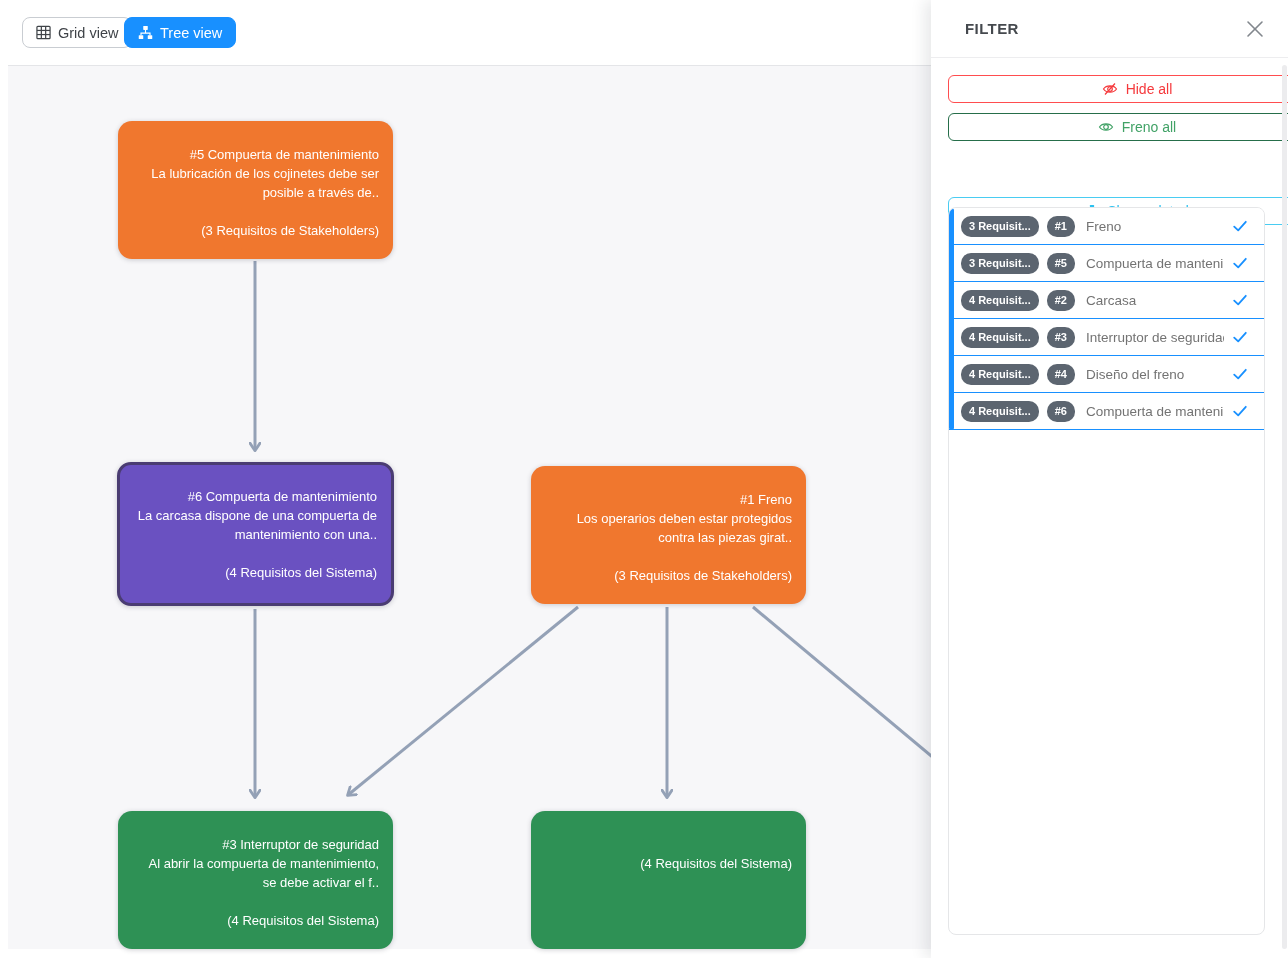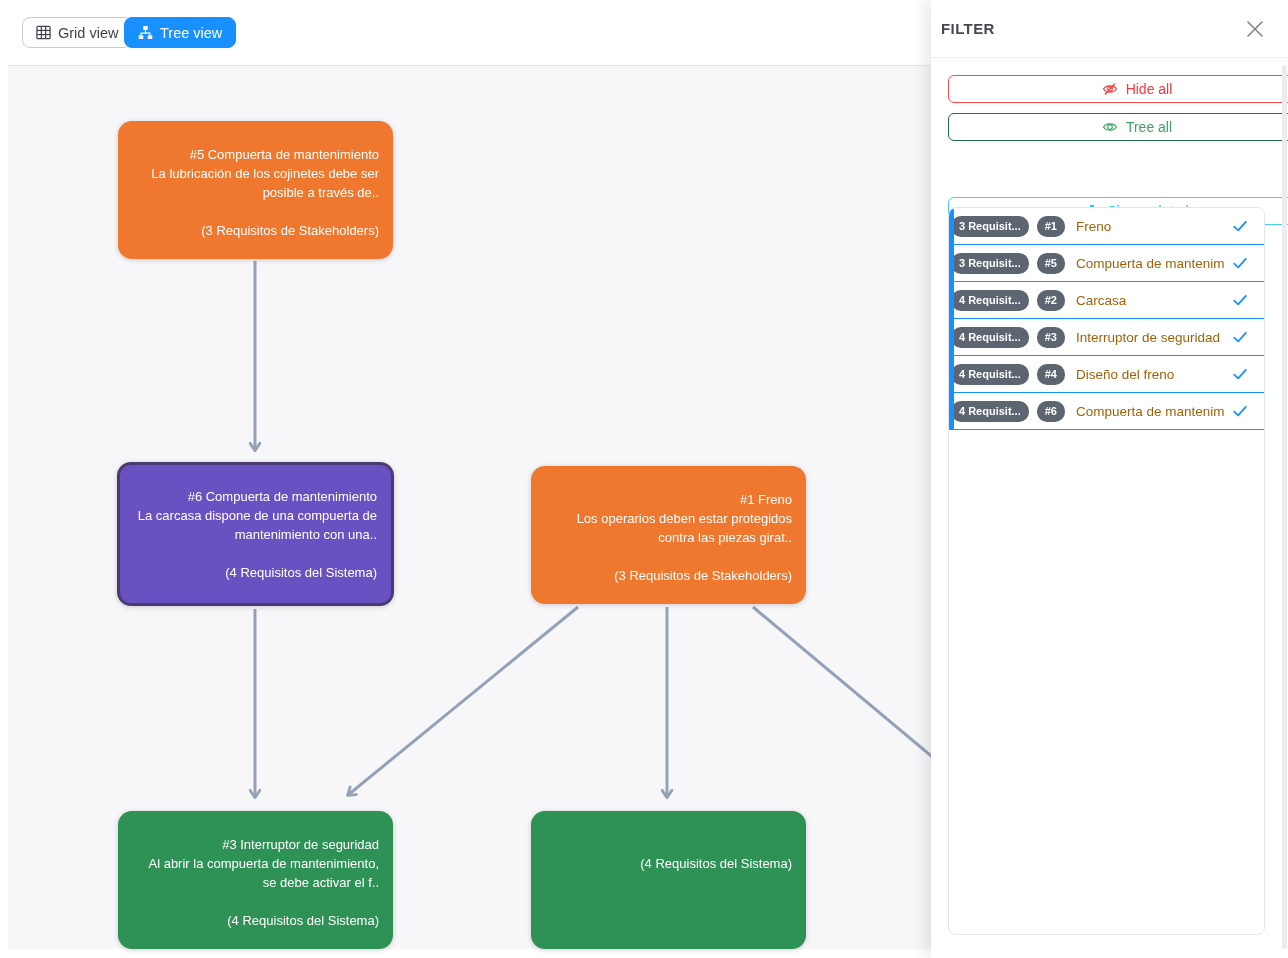--- a/index.html
+++ b/index.html
@@ -30,43 +30,43 @@
   #node-5 { left:118px; top:121px; }
   #node-6 { left:117px; top:462px; width:277px; }
   #node-1 { left:531px; top:466px; }
   #node-3 { left:118px; top:811px; }
   #node-2 { left:531px; top:811px; }
 
   
   #filter-panel { position:absolute; left:931px; top:0; width:357px; height:958px; background:#fff;
                   box-shadow:-6px 0 14px rgba(30,35,50,.10); z-index:5; }
   #panel-header { position:relative; height:58px; border-bottom:1px solid #ededef;
-                  display:flex; align-items:center; padding:0 10px; }
+                  display:flex; align-items:center; padding:0 34px; }
   #panel-title { font-size:15px; font-weight:bold; color:#45494e; letter-spacing:.4px; }
   #panel-close { position:absolute; right:22px; top:18px; width:22px; height:22px; cursor:pointer; }
 
   .panel-btn { position:absolute; left:17px; width:378px; height:28px; border-radius:6px;
                background:#fff; display:flex; align-items:center; justify-content:center;
                gap:8px; font-size:14px; cursor:pointer; }
   #hide-all-btn     { top:75px;  border:1px solid #ff4d4f; color:#f5393c; }
   #show-all-btn     { top:113px; border:1px solid #266e4a; color:#41a266; }
   #show-related-btn { top:161px; border:1px solid #49ccf2; color:#29c1f0;margin-top:36px; }
 
   #filter-list-card { position:absolute; left:17px; top:207px; width:317px; height:728px;
                       border:1px solid #e5e6e8; border-radius:8px; background:#fff; overflow:hidden; }
   #filter-rows { position:relative; }
   #filter-rows::before { content:""; position:absolute; left:0; top:0; bottom:0; width:5px;
                          background:#1890ff; border-radius:3px; z-index:2; }
   .f-row { position:relative; height:37px; display:flex; align-items:center; gap:8px;
-           padding:0 16px 0 2px; border-bottom:1px solid #1890ff; background:#fff; cursor:pointer; }
+           padding:0 16px 0 12px; border-bottom:1px solid #1890ff; background:#fff; cursor:pointer; }
   .tag { background:#5c6570; color:#fff; font-size:11px; font-weight:bold; line-height:1;
          border-radius:10px; padding:5px 8px; white-space:nowrap; flex:0 0 auto; text-align:center; }
   .tag-count { min-width:70px; }
   .tag-id { min-width:27px; }
-  .f-label { flex:1 1 auto; color:#a16207; font-size:13.5px; white-space:nowrap;
+  .f-label { flex:1 1 auto; color:#737373; font-size:13.5px; white-space:nowrap;
              overflow:hidden; margin-left:3px; }
   .f-check { flex:0 0 auto; width:16px; height:16px; }
 
   #panel-scrollbar { position:absolute; right:1px; top:65px; width:5px; height:884px;
                      background:#ececee; border-radius:3px; }
 
   .icon { display:inline-block; line-height:0; }
 </style>
 </head>
 <body>
@@ -180,21 +180,21 @@
       <span>Hide all</span>
     </div>
 
     <div class="panel-btn" id="show-all-btn">
       <span class="icon">
         <svg width="16" height="16" viewBox="0 0 16 16">
           <path d="M1.5 8 C4.2 3.8 11.8 3.8 14.5 8 C11.8 12.2 4.2 12.2 1.5 8 Z" fill="none" stroke="#41a266" stroke-width="1.2"></path>
           <circle cx="8" cy="8" r="2.3" fill="none" stroke="#41a266" stroke-width="1.2"></circle>
         </svg>
       </span>
-      <span>Tree all</span>
+      <span>Freno all</span>
     </div>
 
     <div class="panel-btn" id="show-related-btn">
       <span class="icon">
         <svg width="14" height="14" viewBox="0 0 16 16">
           <g fill="#29c1f0">
             <rect x="5.6" y="1" width="4.8" height="4.2" rx="0.6"></rect>
             <rect x="0.8" y="10.8" width="4.8" height="4.2" rx="0.6"></rect>
             <rect x="10.4" y="10.8" width="4.8" height="4.2" rx="0.6"></rect>
           </g>

